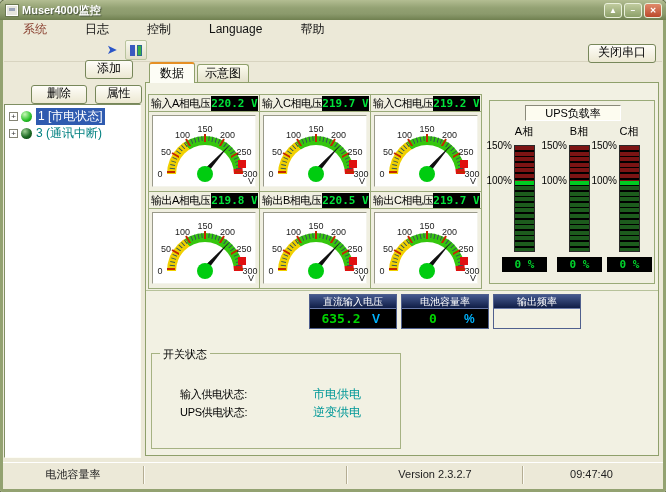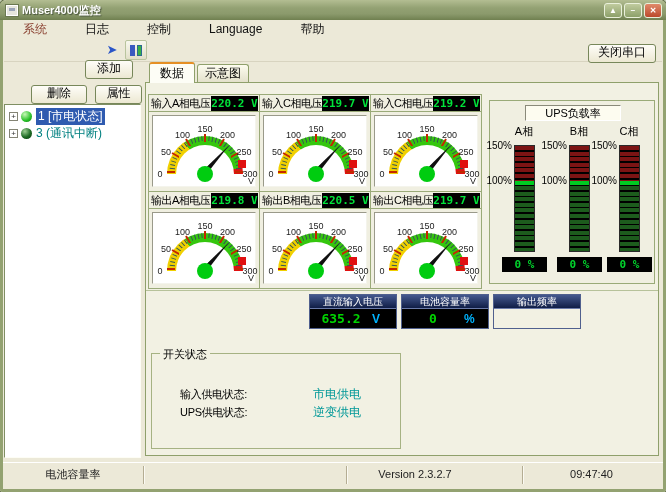--- a/index.html
+++ b/index.html
@@ -593,20 +593,20 @@
         <span class="val">逆变供电</span>
       </div>
     </div>
 
   </div>
 
   <div class="statusbar">
     <div class="sb-panel" style="left:0;width:140px">电池容量率</div>
     <div class="sb-div" style="left:140px"></div>
     <div class="sb-div" style="left:343px"></div>
-    <div class="sb-panel" style="left:324px;width:176px">Version 2.3.2.7</div>
+    <div class="sb-panel" style="left:344px;width:176px">Version 2.3.2.7</div>
     <div class="sb-div" style="left:519px"></div>
     <div class="sb-panel" style="left:519px;width:139px">09:47:40</div>
   </div>
 
 
   <div class="frame"></div>
 </div>
 
 </body></html>

